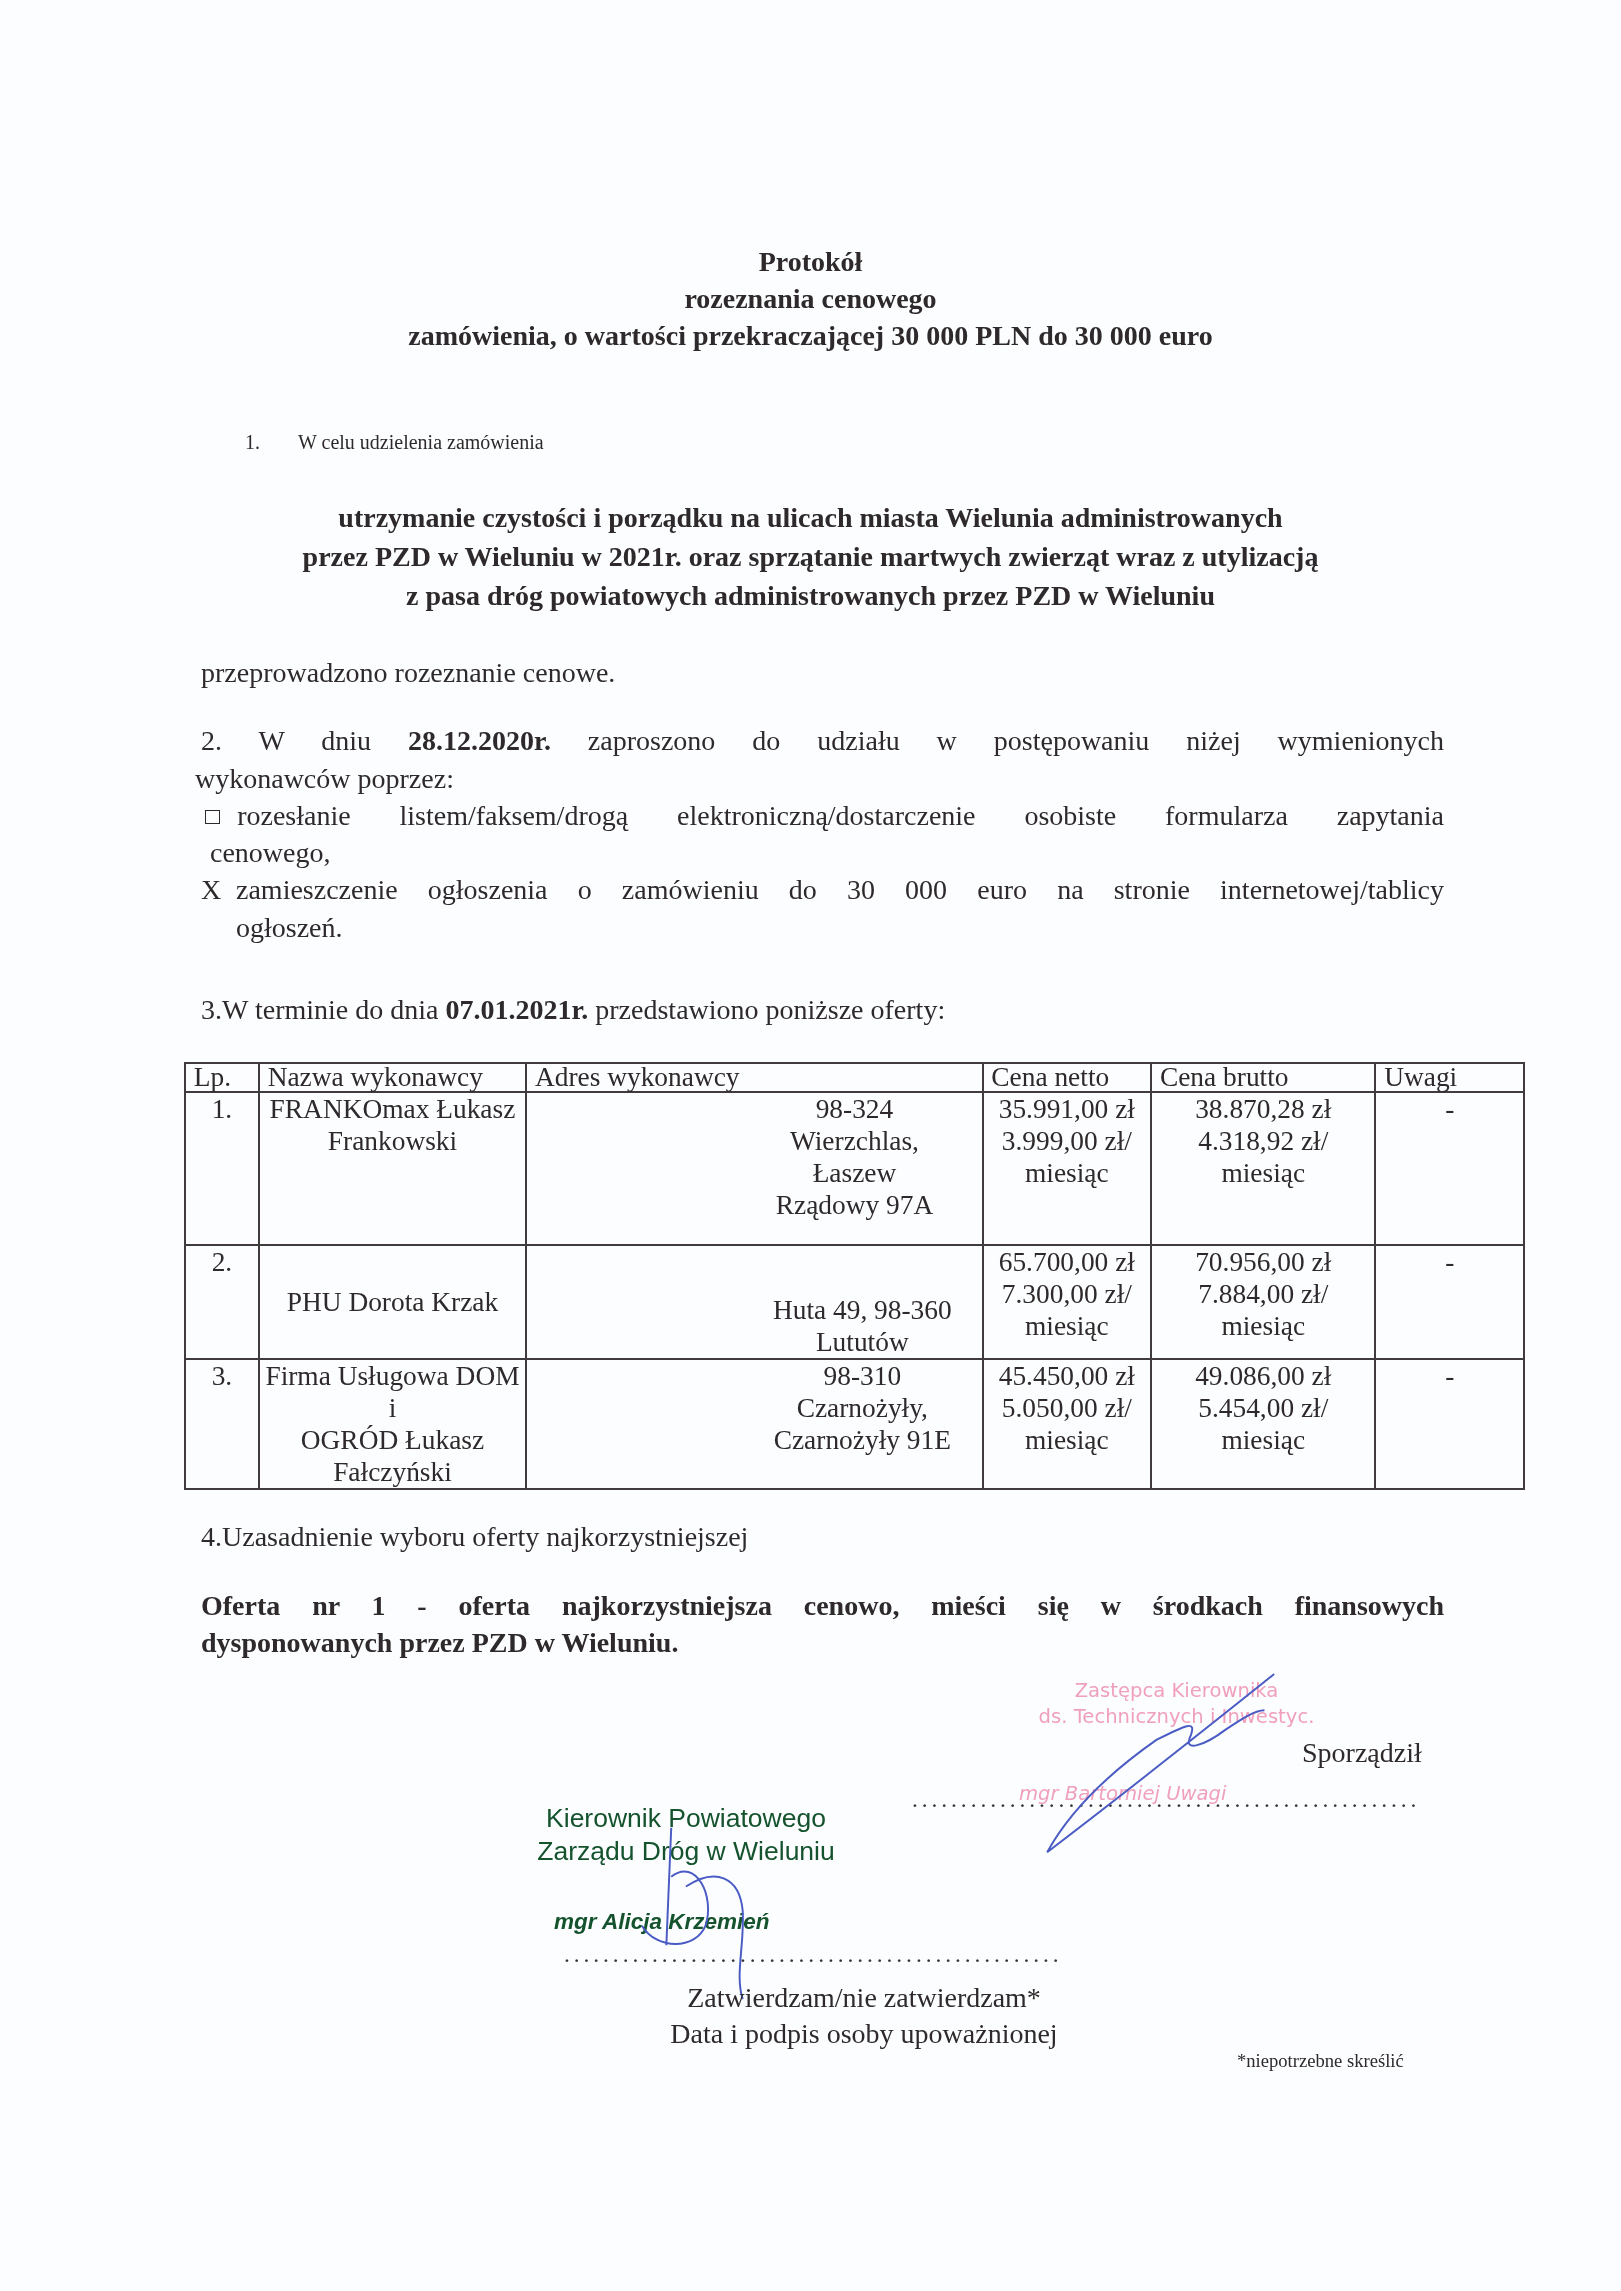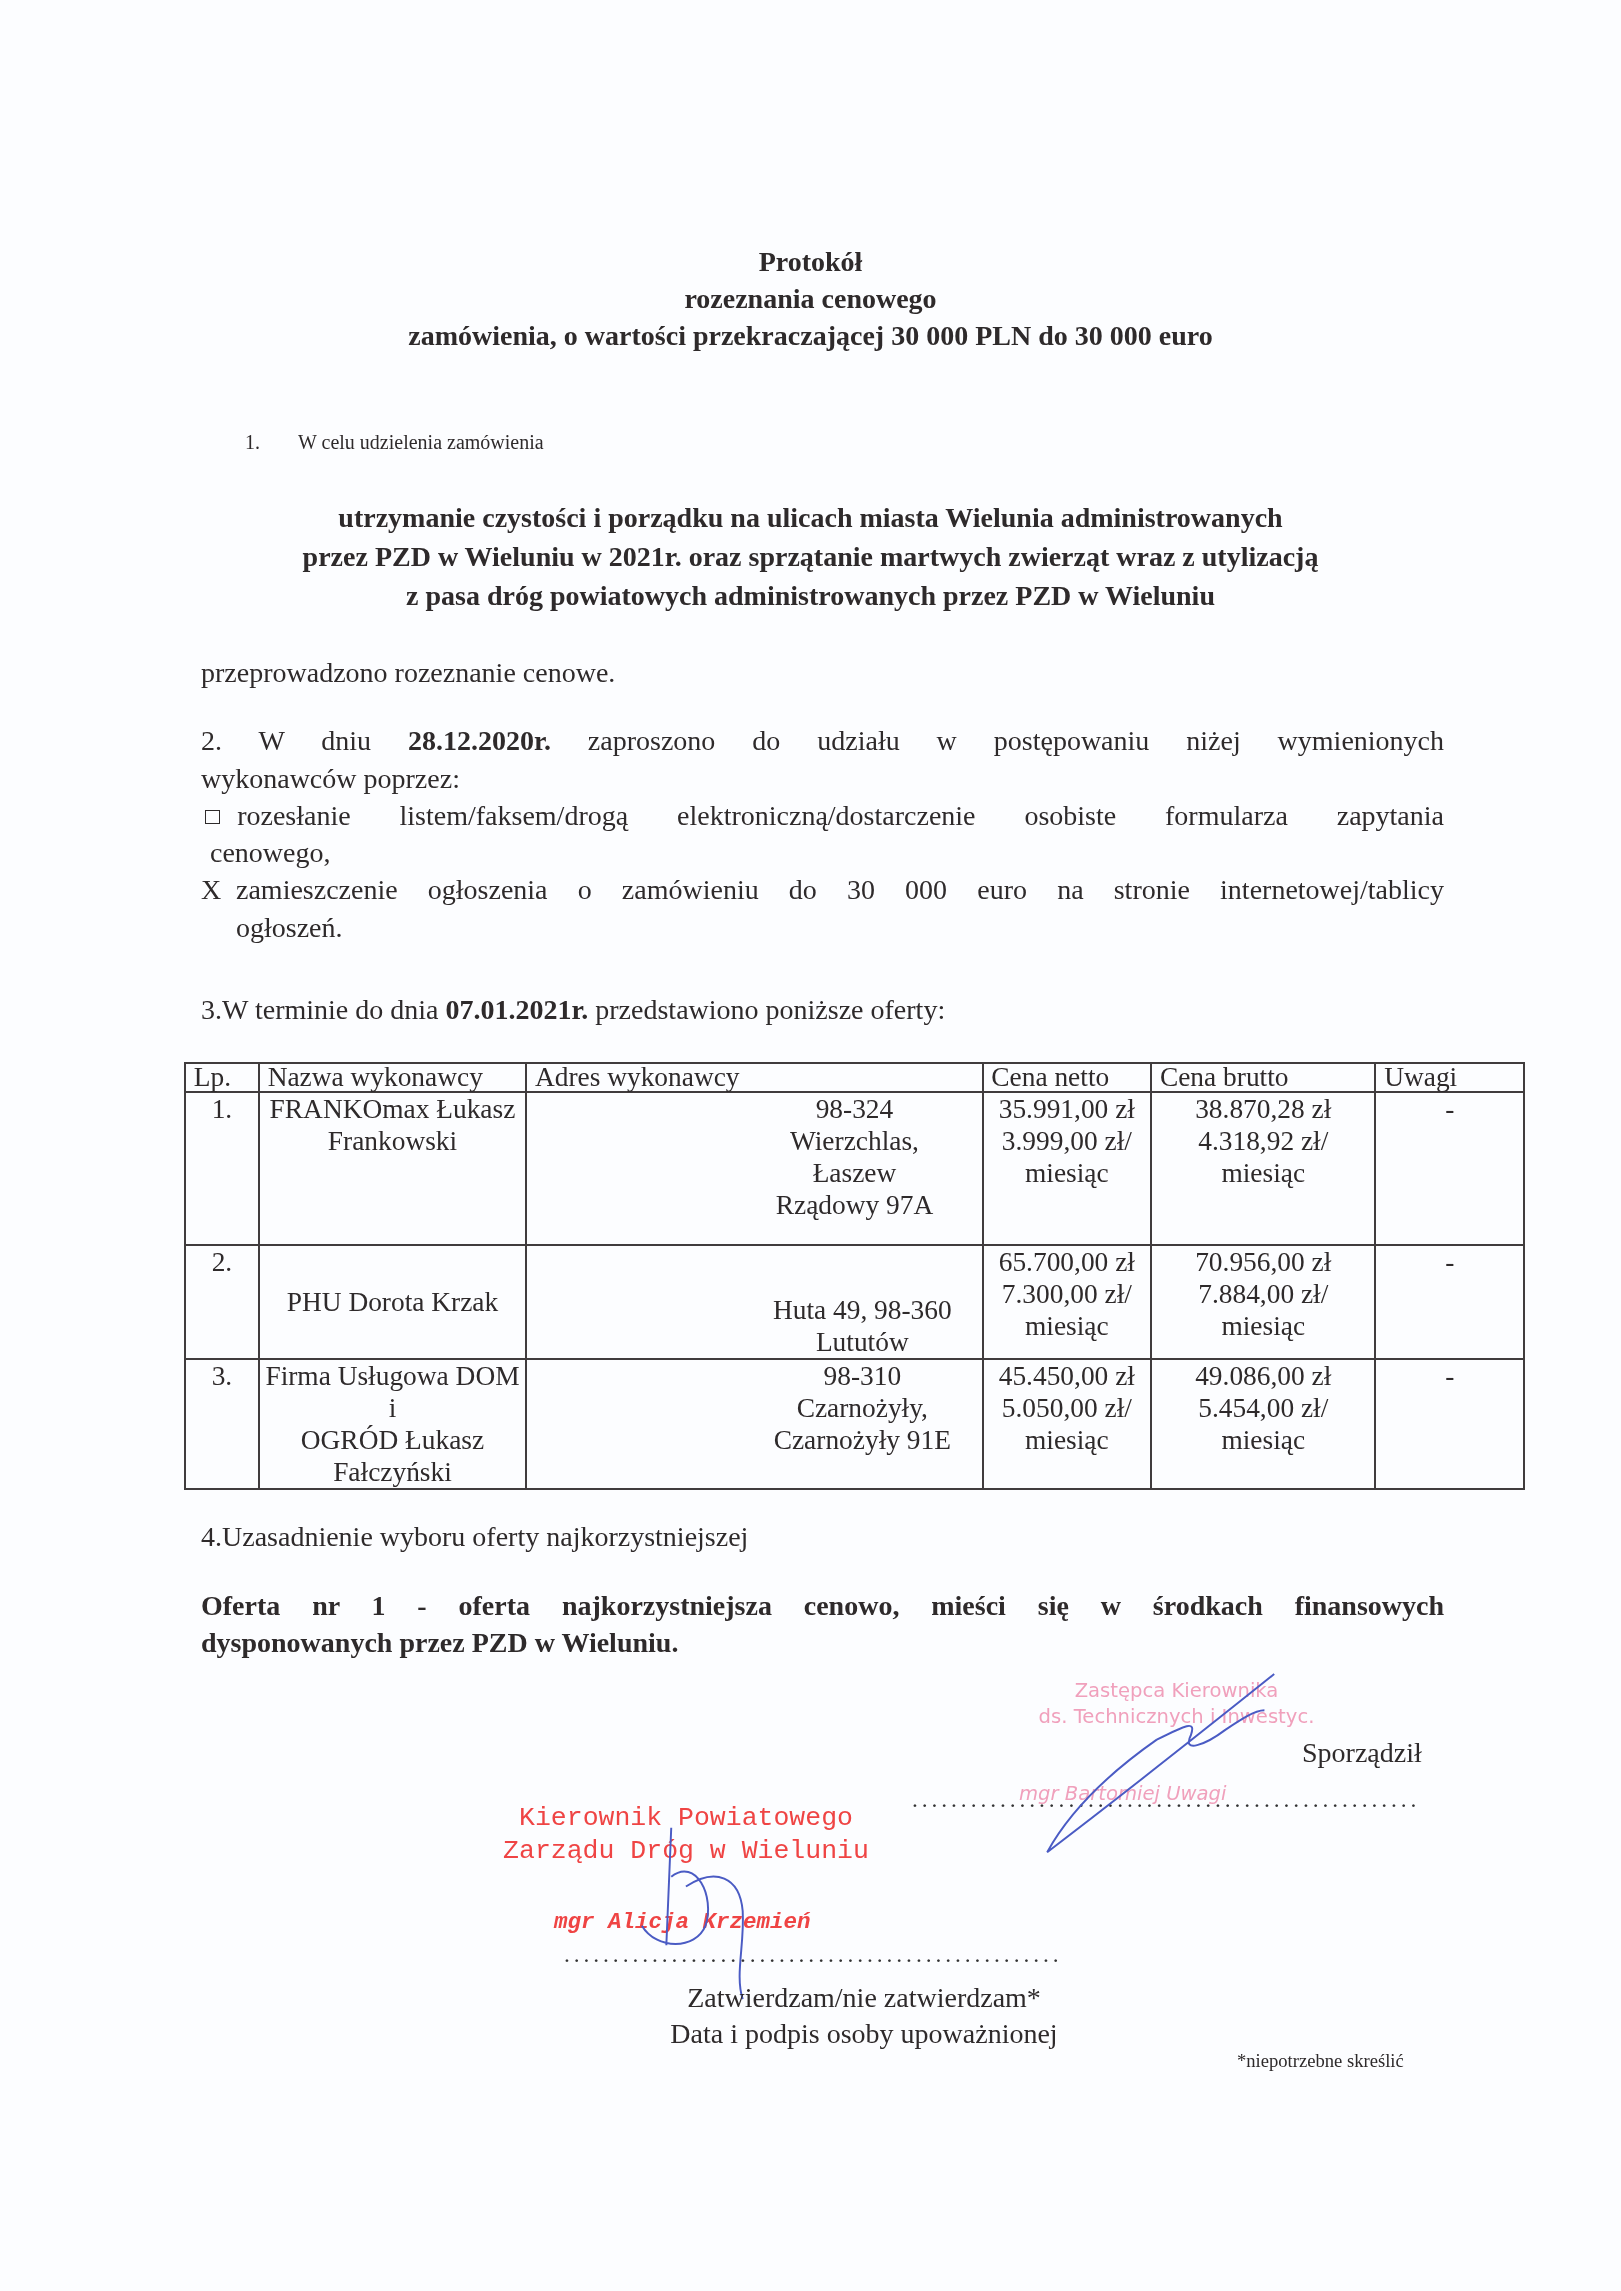--- a/index.html
+++ b/index.html
@@ -25,21 +25,21 @@
     table.offers td, table.offers th {
       border: 2px solid #403c3d; padding: 0 3.9px; vertical-align: top; font-weight: normal;
     }
     table.offers th { text-align: left; height: 27.4px; line-height: 27.4px; padding-left: 7.8px; }
     table.offers td { text-align: center; }
     .row1 td { height: 151px; font-weight: bold; }
     .row2 td { height: 112px; }
     .row3 td { height: 112px; }
     .vmid { vertical-align: middle !important; }
     .dots { letter-spacing: 3.9px; font-size: 23.5px; color: #333; white-space: nowrap; }
-    .stamp { color: #ef4444; font-family: Liberation Mono, monospace; }
+    .stamp { color: #14532d; font-family: Liberation Sans, sans-serif; }
     .stamp-faint { color: #f0a0bc; font-family: "DejaVu Sans", sans-serif; }
     .sig { position: absolute; }
   </style>
 </head>
 <body>
 
 <div class="abs title-block">
   <div>Protokół</div>
   <div>rozeznania cenowego</div>
   <div>zamówienia, o wartości przekraczającej 30 000 PLN do 30 000 euro</div>
@@ -53,21 +53,21 @@
   <div>przez PZD w Wieluniu w 2021r. oraz sprzątanie martwych zwierząt wraz z utylizacją</div>
   <div>z pasa dróg powiatowych administrowanych przez PZD w Wieluniu</div>
 </div>
 <div class="abs p" style="left:201px; top:655px;">przeprowadzono rozeznanie cenowe.</div>
 
 <div class="abs p just" style="top:723px;">
   <span>2. W dniu</span>
   <span class="bold">28.12.2020r.</span>
   <span>zaproszono do udziału w postępowaniu niżej wymienionych</span>
 </div>
-<div class="abs p" style="left:201px; top:761px;">wykonawców poprzez:</div>
+<div class="abs p" style="left:195px; top:761px;">wykonawców poprzez:</div>
 
 <div class="abs p bullet-row just" style="top:798px;">
   <span class="checkbox-glyph"></span><span>rozesłanie listem/faksem/drogą elektroniczną/dostarczenie osobiste formularza zapytania</span>
 </div>
 <div class="abs p" style="left:210px; top:835px;">cenowego,</div>
 
 <div class="abs p bullet-row just" style="top:872px;">
   <span class="x-mark">X</span><span>zamieszczenie ogłoszenia o zamówieniu do 30 000 euro na stronie internetowej/tablicy</span>
 </div>
 <div class="abs p" style="left:236px; top:910px;">ogłoszeń.</div>

